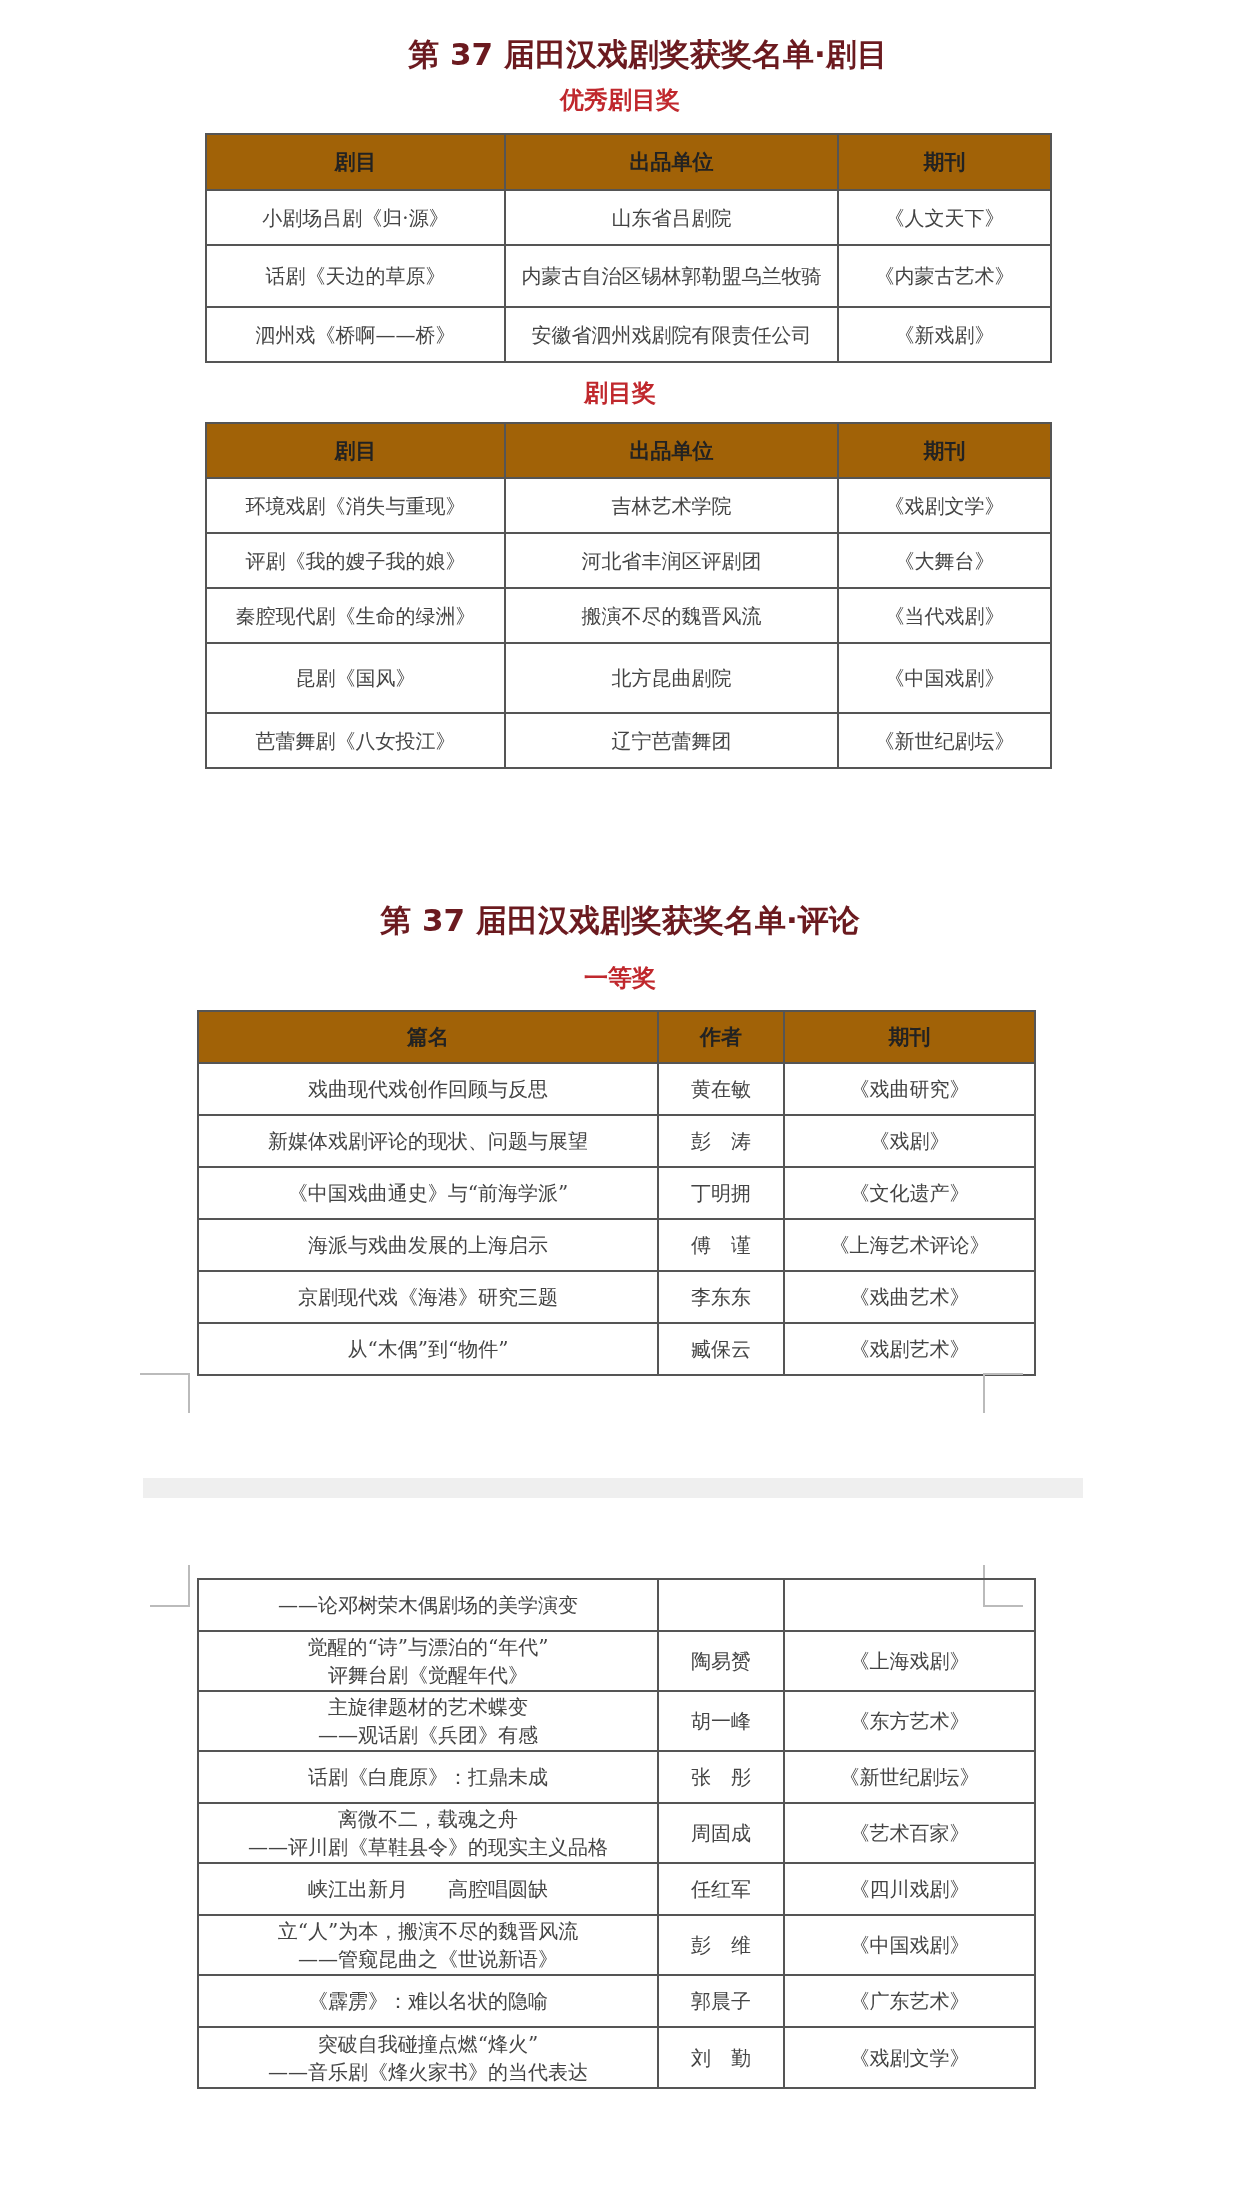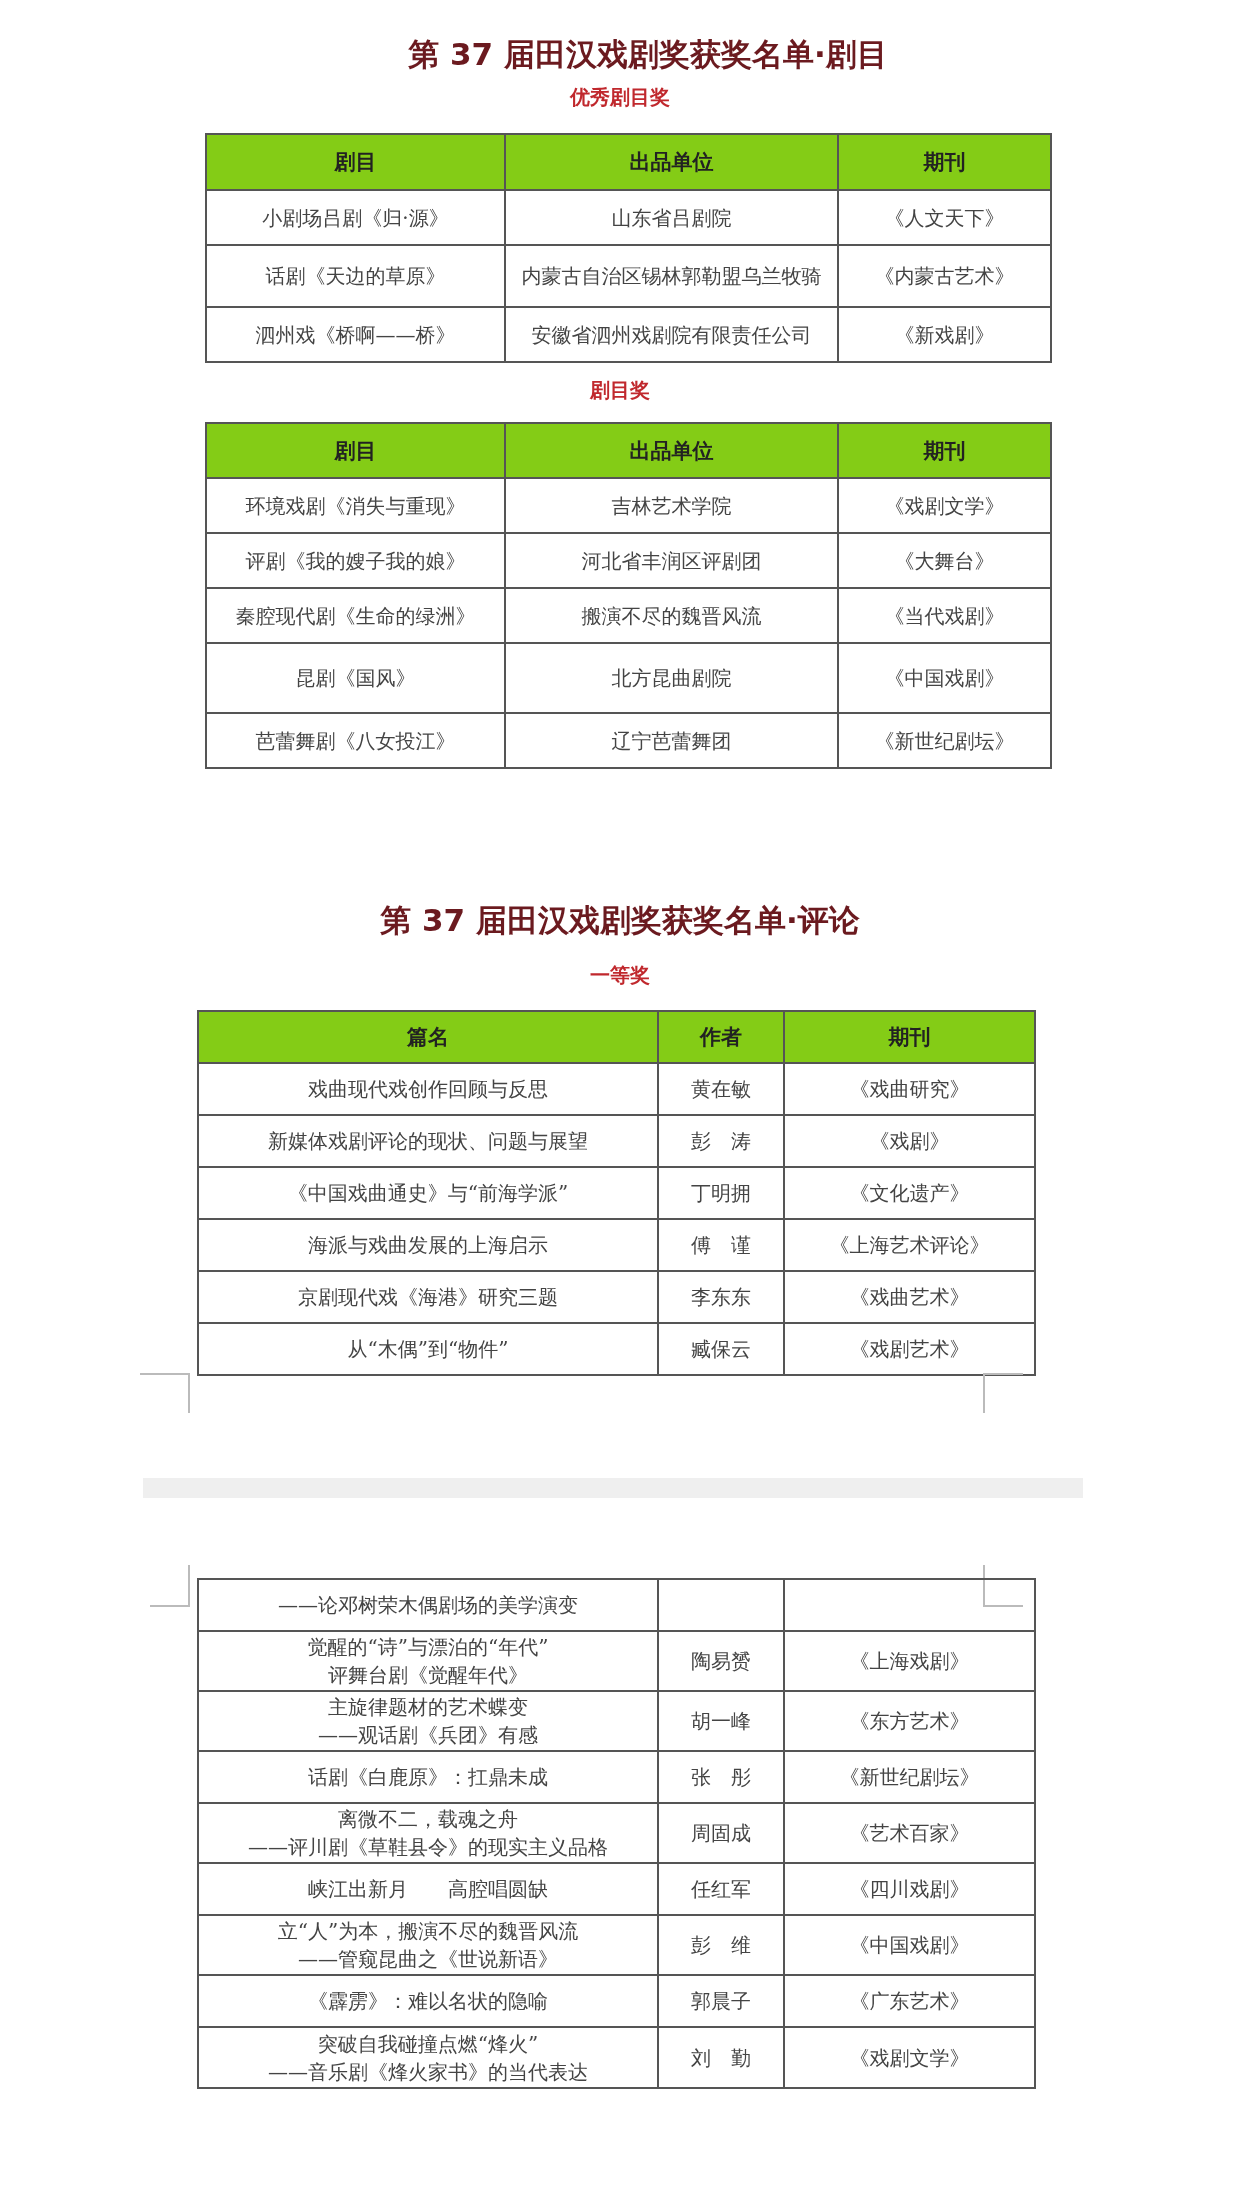--- a/index.html
+++ b/index.html
@@ -8,32 +8,32 @@
     font-family: "DejaVu Serif", "Liberation Serif", serif; color: #333;
   }
   .title {
     position: absolute; left: 0; width: 1240px; text-align: center;
     font-family: "DejaVu Sans", "Liberation Sans", sans-serif;
     font-weight: bold; color: #6b1a1f; font-size: 31px; letter-spacing: 0px;
   }
   .subtitle {
     position: absolute; left: 0; width: 1240px; text-align: center;
     font-family: "DejaVu Sans", "Liberation Sans", sans-serif;
-    font-weight: bold; color: #c0282d; font-size: 20px;
+    font-weight: bold; color: #c0282d; font-size: 24px;
   }
   table.award {
     position: absolute; border-collapse: collapse; table-layout: fixed;
     font-size: 20px; color: #444;
   }
   table.award td, table.award th {
     border: 2px solid #555; text-align: center; vertical-align: middle;
     padding: 0 6px; line-height: 28px;
   }
   table.award th {
-    background: #84cc16; font-family: "DejaVu Sans", "Liberation Sans", sans-serif;
+    background: #a16207; font-family: "DejaVu Sans", "Liberation Sans", sans-serif;
     font-weight: bold; color: #222; font-size: 21px;
   }
   table.award td span { display: block; }
   .corner { position: absolute; border-color: #bbb; border-style: solid; width: 38px; height: 38px; }
   .page-gap {
     position: absolute; left: 143px; width: 940px; top: 1478px; height: 20px; background: #efefef;
   }
 </style>
 </head>
 <body>

